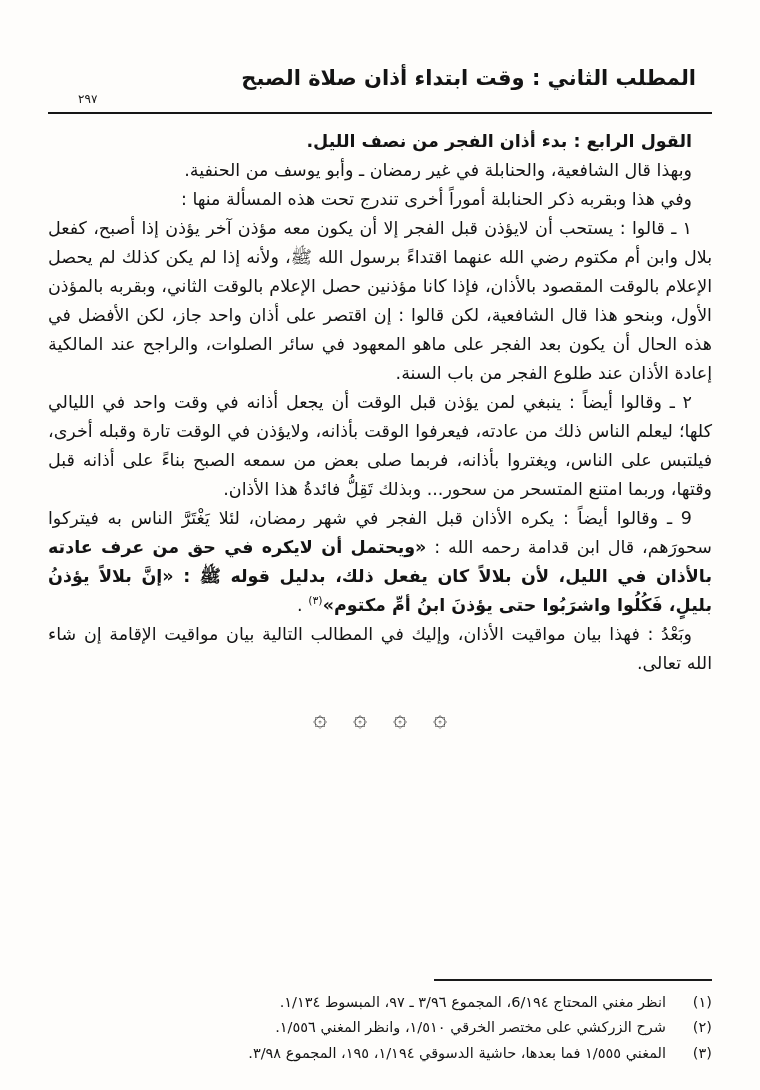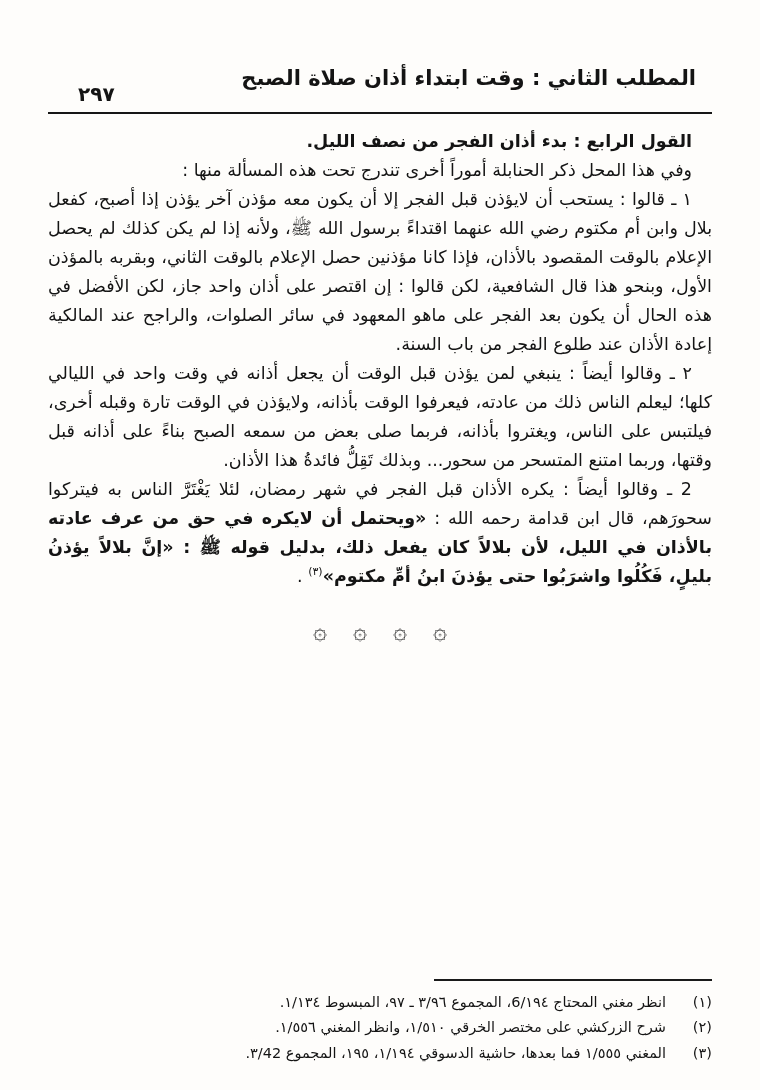--- a/index.html
+++ b/index.html
@@ -10,21 +10,21 @@
   }
   .page-header{
     margin:0 48px;padding-top:50px;padding-bottom:6px;
     border-bottom:2px solid #161616;
     display:flex;justify-content:space-between;align-items:flex-end;
   }
   .header-title{
     margin:16px;font-size:21px;font-weight:bold;letter-spacing:0.5px;
   }
   .page-number{
-    font-size:20px;font-weight:bold;padding-inline-end:30px;
+    font-size:12px;font-weight:normal;padding-inline-end:30px;
   }
   .body-text{
     margin:13px 48px 0;font-size:17.5px;line-height:29px;
     text-align:justify;
   }
   .body-text p{margin:0;text-indent:20px;}
   .bold{font-weight:bold;}
   sup{font-size:11px;line-height:0;vertical-align:super;}
   .ornaments{
     margin-top:26px;display:flex;justify-content:center;gap:26px;
@@ -47,24 +47,26 @@
 
 <div class="page">
 
   <header class="page-header">
     <h1 class="header-title">المطلب الثاني : وقت ابتداء أذان صلاة الصبح</h1>
     <div class="page-number">٢٩٧</div>
   </header>
 
   <main class="body-text" id="paragraphs">
       <p><span class="bold">القول الرابع : بدء أذان الفجر من نصف الليل.</span></p>
-      <p><span>وفي هذا المحل ذكر الحنابلة أموراً أخرى تندرج تحت هذه المسألة منها :</span></p>
+      <p><span>وبهذا قال الشافعية، والحنابلة في غير رمضان ـ وأبو يوسف من الحنفية.</span></p>
+      <p><span>وفي هذا وبقربه ذكر الحنابلة أموراً أخرى تندرج تحت هذه المسألة منها :</span></p>
       <p><span>١ ـ قالوا : يستحب أن لايؤذن قبل الفجر إلا أن يكون معه مؤذن آخر يؤذن إذا أصبح، كفعل بلال وابن أم مكتوم رضي الله عنهما اقتداءً برسول الله ﷺ، ولأنه إذا لم يكن كذلك لم يحصل الإعلام بالوقت المقصود بالأذان، فإذا كانا مؤذنين حصل الإعلام بالوقت الثاني، وبقربه بالمؤذن الأول، وبنحو هذا قال الشافعية، لكن قالوا : إن اقتصر على أذان واحد جاز، لكن الأفضل في هذه الحال أن يكون بعد الفجر على ماهو المعهود في سائر الصلوات، والراجح عند المالكية إعادة الأذان عند طلوع الفجر من باب السنة.</span></p>
       <p><span>٢ ـ وقالوا أيضاً : ينبغي لمن يؤذن قبل الوقت أن يجعل أذانه في وقت واحد في الليالي كلها؛ ليعلم الناس ذلك من عادته، فيعرفوا الوقت بأذانه، ولايؤذن في الوقت تارة وقبله أخرى، فيلتبس على الناس، ويغتروا بأذانه، فربما صلى بعض من سمعه الصبح بناءً على أذانه قبل وقتها، وربما امتنع المتسحر من سحور... وبذلك تَقِلُّ فائدةُ هذا الأذان.</span></p>
-      <p><span>2 ـ وقالوا أيضاً : يكره الأذان قبل الفجر في شهر رمضان، لئلا يَغْتَرَّ الناس به فيتركوا سحورَهم، قال ابن قدامة رحمه الله : </span><span class="bold">«ويحتمل أن لايكره في حق من عرف عادته بالأذان في الليل، لأن بلالاً كان يفعل ذلك، بدليل قوله ﷺ : «إنَّ بلالاً يؤذنُ بليلٍ، فَكُلُوا واشرَبُوا حتى يؤذنَ ابنُ أمِّ مكتوم»</span><sup>(٣)</sup><span> .</span></p>
+      <p><span>9 ـ وقالوا أيضاً : يكره الأذان قبل الفجر في شهر رمضان، لئلا يَغْتَرَّ الناس به فيتركوا سحورَهم، قال ابن قدامة رحمه الله : </span><span class="bold">«ويحتمل أن لايكره في حق من عرف عادته بالأذان في الليل، لأن بلالاً كان يفعل ذلك، بدليل قوله ﷺ : «إنَّ بلالاً يؤذنُ بليلٍ، فَكُلُوا واشرَبُوا حتى يؤذنَ ابنُ أمِّ مكتوم»</span><sup>(٣)</sup><span> .</span></p>
+      <p><span>وبَعْدُ : فهذا بيان مواقيت الأذان، وإليك في المطالب التالية بيان مواقيت الإقامة إن شاء الله تعالى.</span></p>
     </main>
 
   <div class="ornaments" id="ornaments">
       <span>۞</span>
       <span>۞</span>
       <span>۞</span>
       <span>۞</span>
     </div>
 
   <footer class="footnotes">
@@ -73,18 +75,18 @@
         <div class="footnote">
           <span class="fn-marker">(١)</span>
           <span class="fn-text">انظر مغني المحتاج 6/١٩٤، المجموع ٣/٩٦ ـ ٩٧، المبسوط ١/١٣٤.</span>
         </div>
         <div class="footnote">
           <span class="fn-marker">(٢)</span>
           <span class="fn-text">شرح الزركشي على مختصر الخرقي ١/٥١٠، وانظر المغني ١/٥٥٦.</span>
         </div>
         <div class="footnote">
           <span class="fn-marker">(٣)</span>
-          <span class="fn-text">المغني ١/٥٥٥ فما بعدها، حاشية الدسوقي ١/١٩٤، ١٩٥، المجموع ٣/42.</span>
+          <span class="fn-text">المغني ١/٥٥٥ فما بعدها، حاشية الدسوقي ١/١٩٤، ١٩٥، المجموع ٣/٩٨.</span>
         </div>
       </div>
   </footer>
 
 </div>
 
 </body></html>

